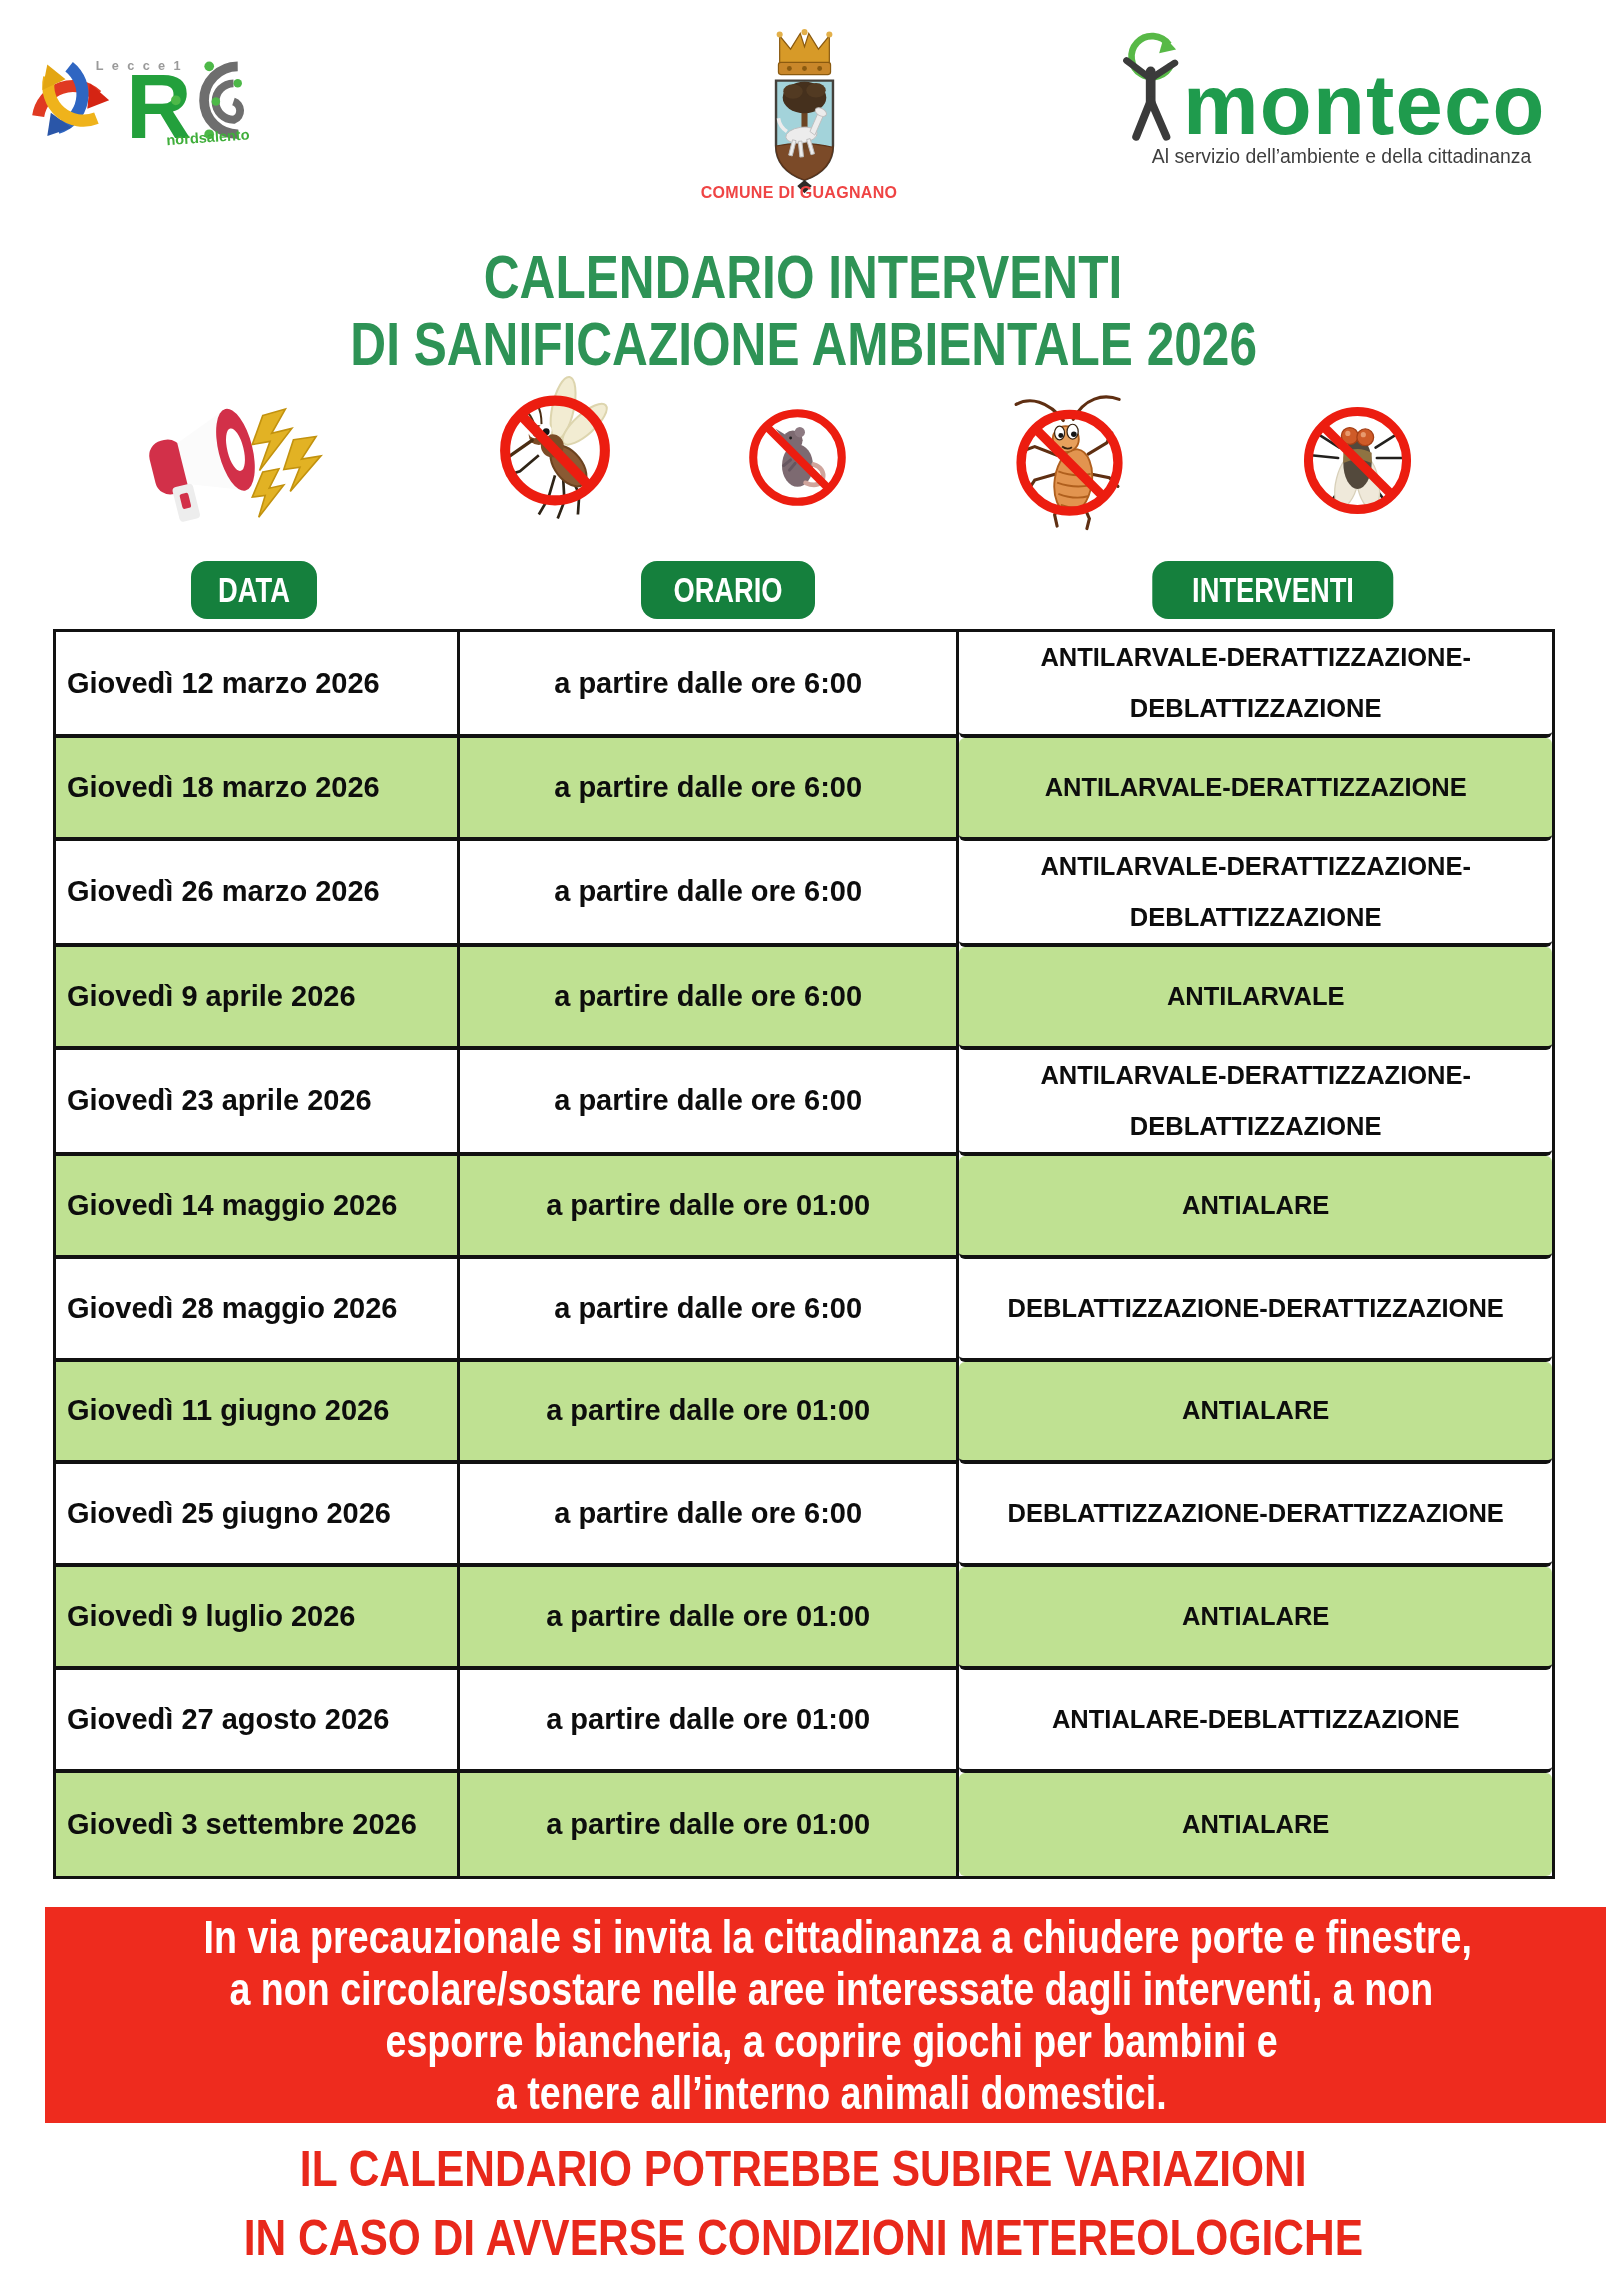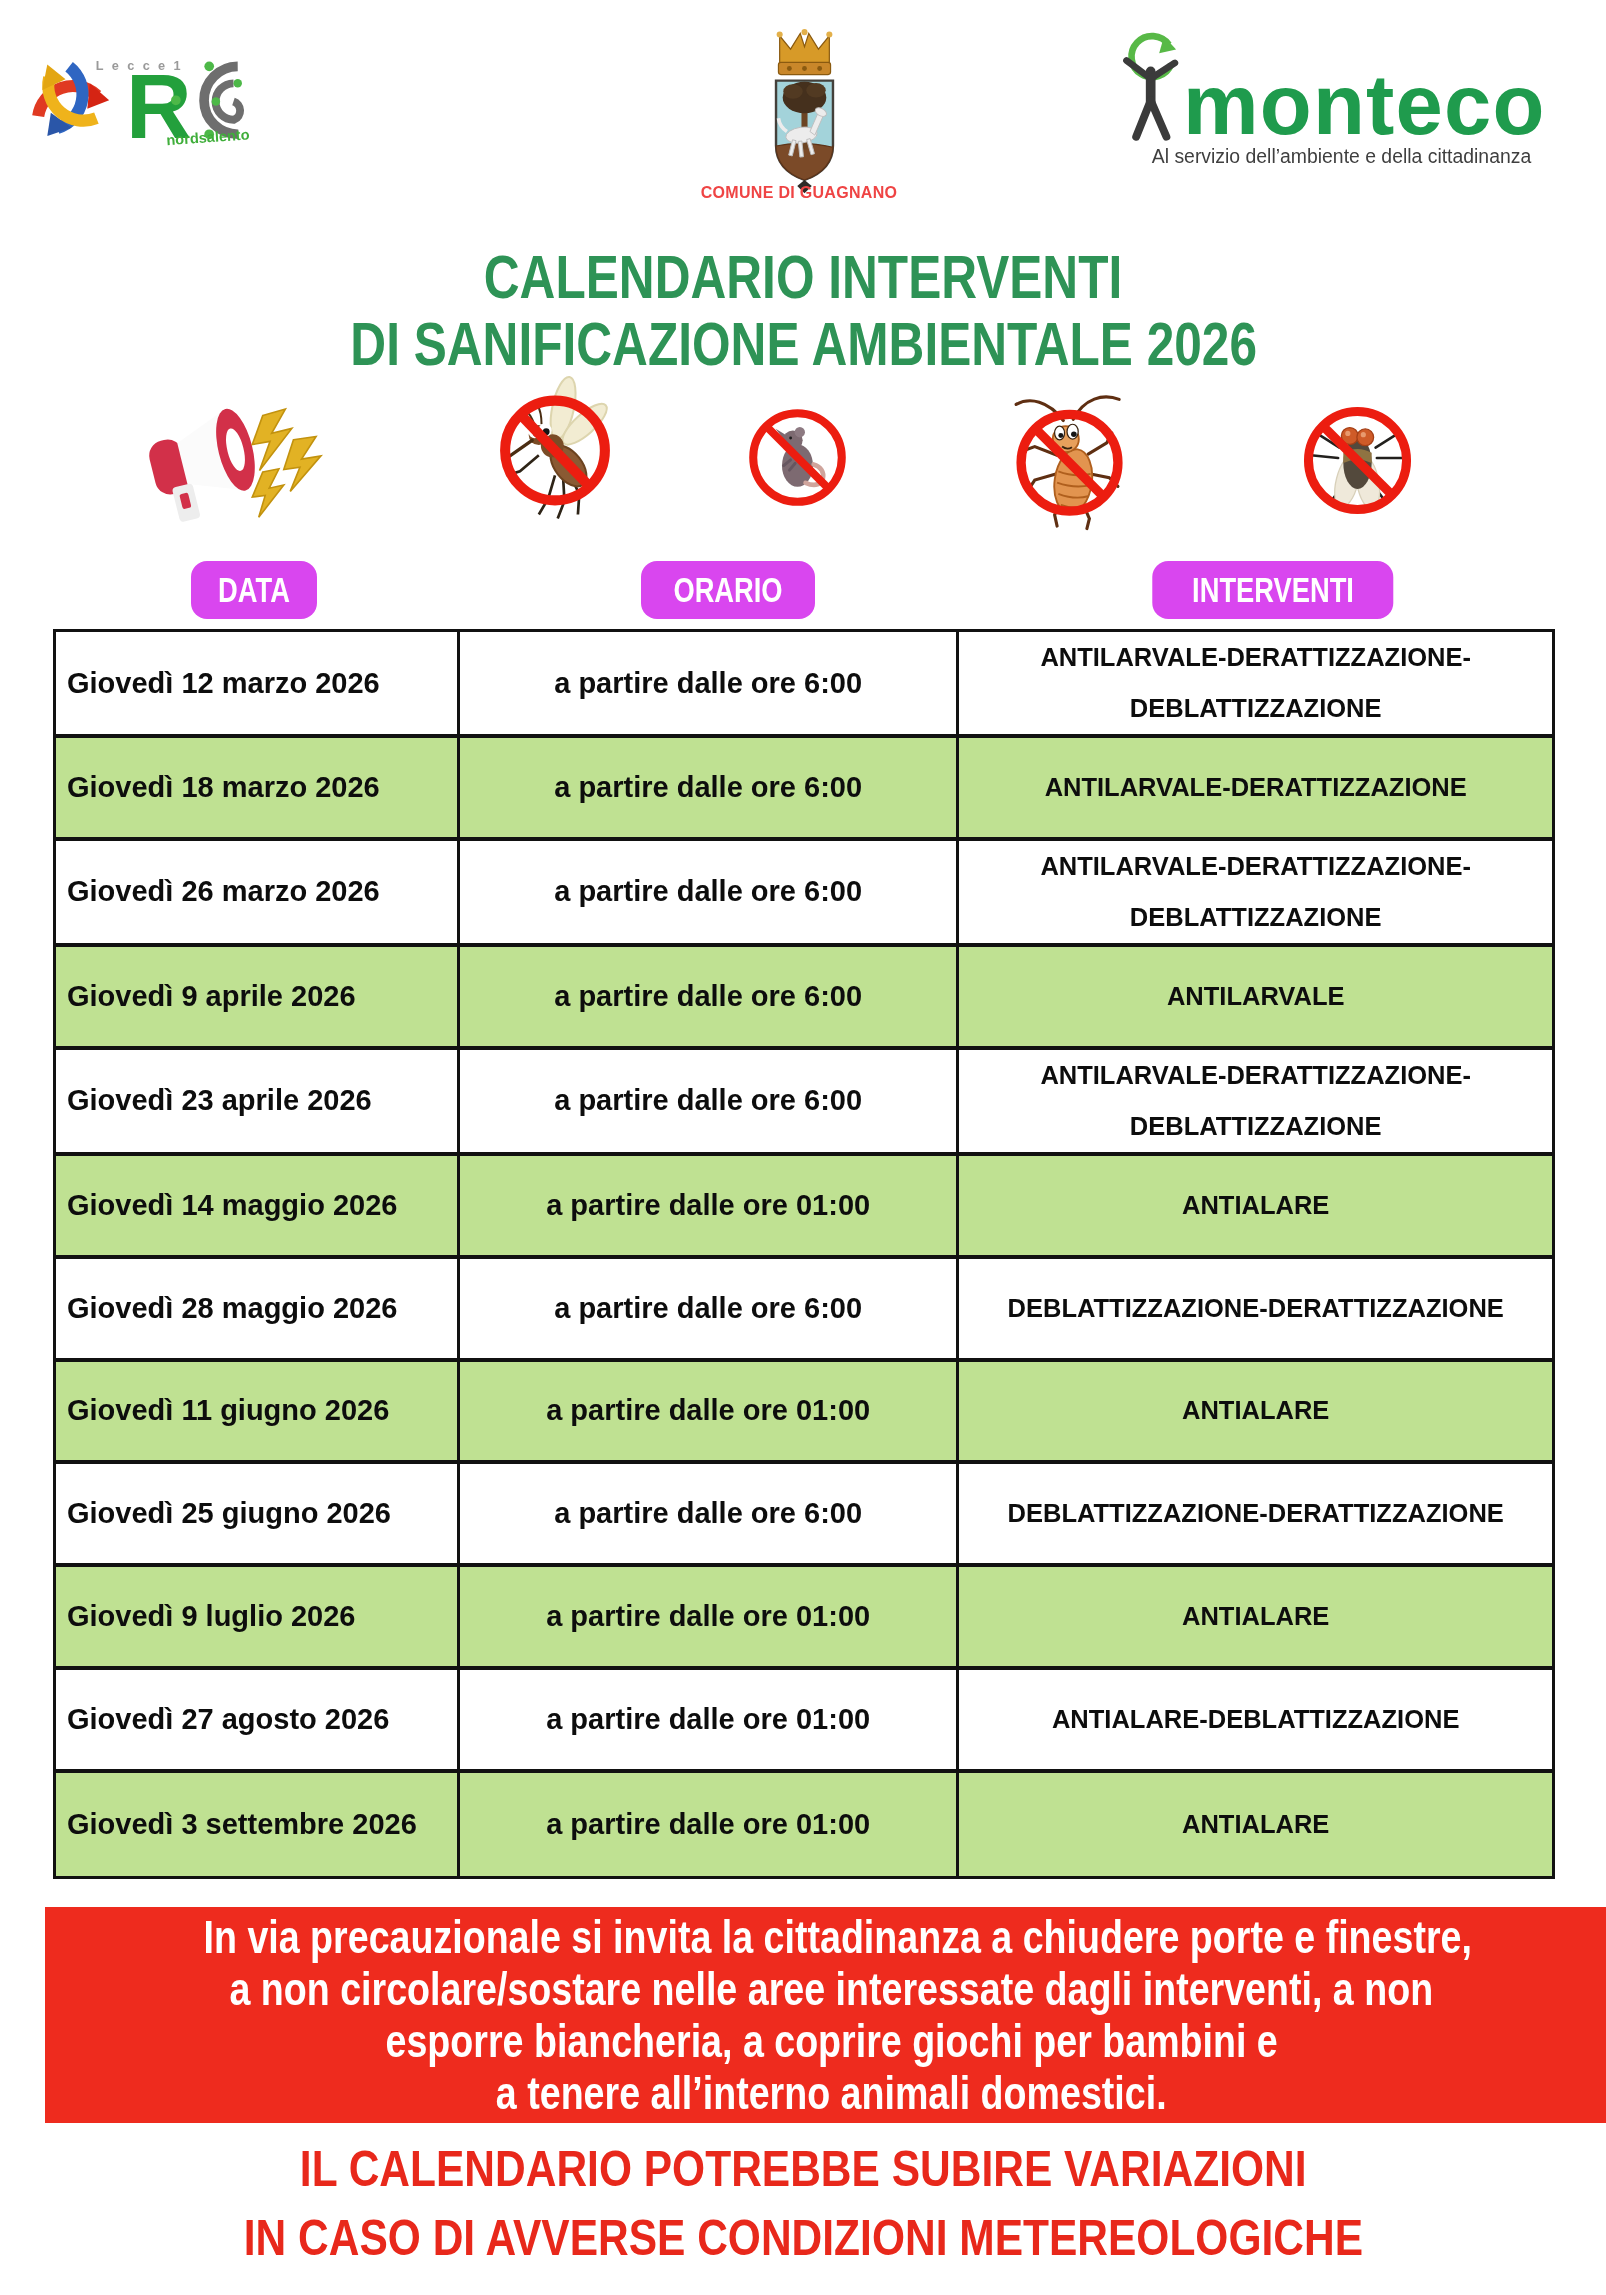--- a/index.html
+++ b/index.html
@@ -17,34 +17,34 @@
     font-size:85px; line-height:85px; font-weight:bold; color:#1f9b4d; letter-spacing:1.2px; }
   .monteco-tagline { left:1117px; top:145px; width:449px; text-align:center;
     font-size:19.4px; color:#3f3f3f; font-weight:500; }
 
   
   .title { left:0; top:243px; width:1607px; text-align:center; color:#2e9356;
     font-weight:bold; font-size:62px; line-height:67px; }
 
   
   .badge { top:561px; height:58px; transform:translateX(-50%);
-    background:#d946ef; color:#ffffff; border-radius:16px;
+    background:#15803d; color:#ffffff; border-radius:16px;
     display:flex; align-items:center; justify-content:center;
     font-weight:bold; font-size:35px; padding:0 17px; }
 
   
   .cal-table { left:53px; top:629px; width:1502px; height:1250px;
     display:grid; grid-template-columns:668fr 826fr 980fr; grid-auto-rows:1fr;
     border:3px solid #111; box-sizing:border-box; background:#ffffff; }
   .cell { display:flex; align-items:center; box-sizing:border-box;
     border-right:3px solid #111; border-bottom:4.3px solid #111; color:#0d0d0d; }
   .cell.c1 { padding-left:11px; font-size:29px; font-weight:bold; }
   .cell.c2 { justify-content:center; text-align:center; font-size:29px; font-weight:bold; padding:0 3px; }
   .cell.c3 { justify-content:center; text-align:center; font-size:25.5px; font-weight:bold;
-    line-height:2; border-right:none; padding:0 9.7px; }
+    line-height:2; border-right:none; padding:0 9.7px;border-radius:6px; }
   .cell.green { background:#bfe192; }
   .cell.lastrow { border-bottom:none; }
 
   
   .notice { left:17px; top:1907px; width:1573px; height:216px; background:#ee2b1e;
     display:flex; flex-direction:column; align-items:center; justify-content:center;margin-left:28px; }
   .notice-line { color:#ffffff; font-weight:bold; font-size:47px; line-height:52px; text-align:center; width:100%; }
 
   
   .footer { left:0; top:2135px; width:1607px; text-align:center; color:#e8281b;

